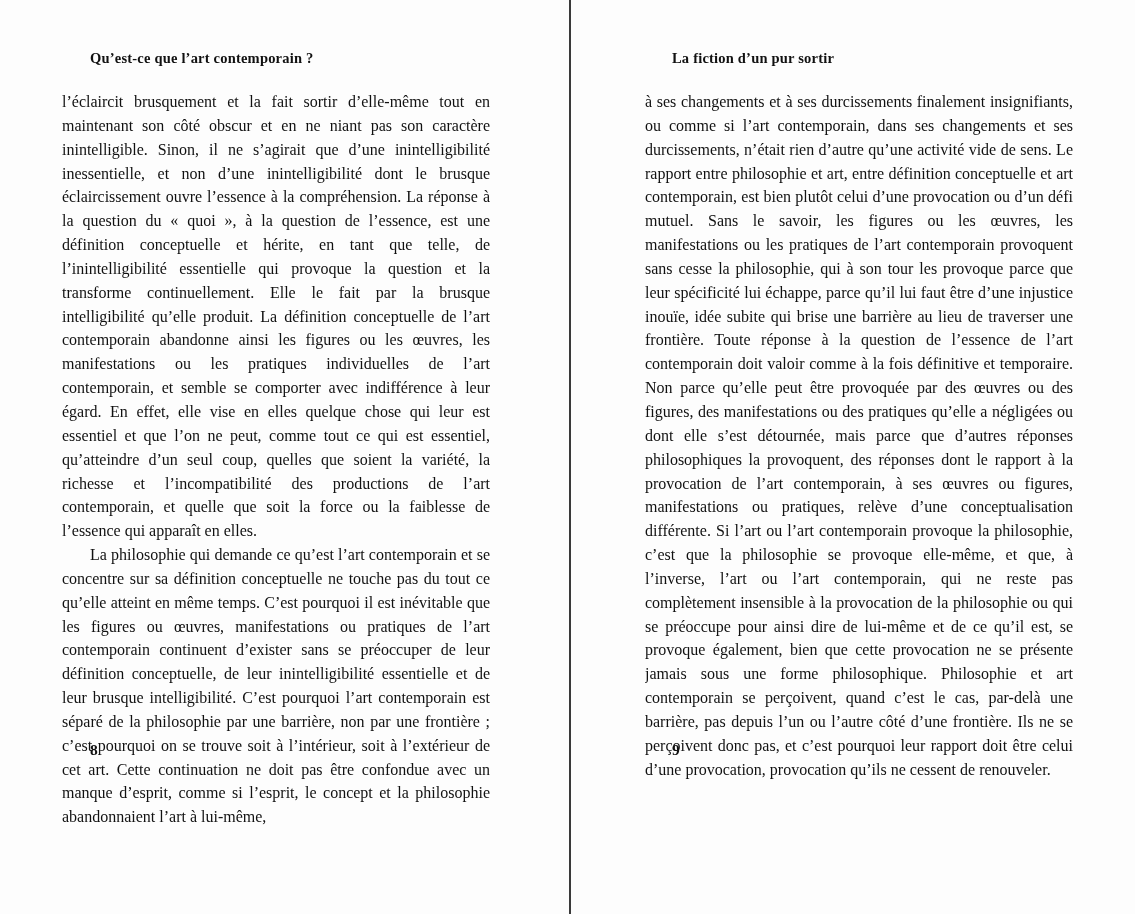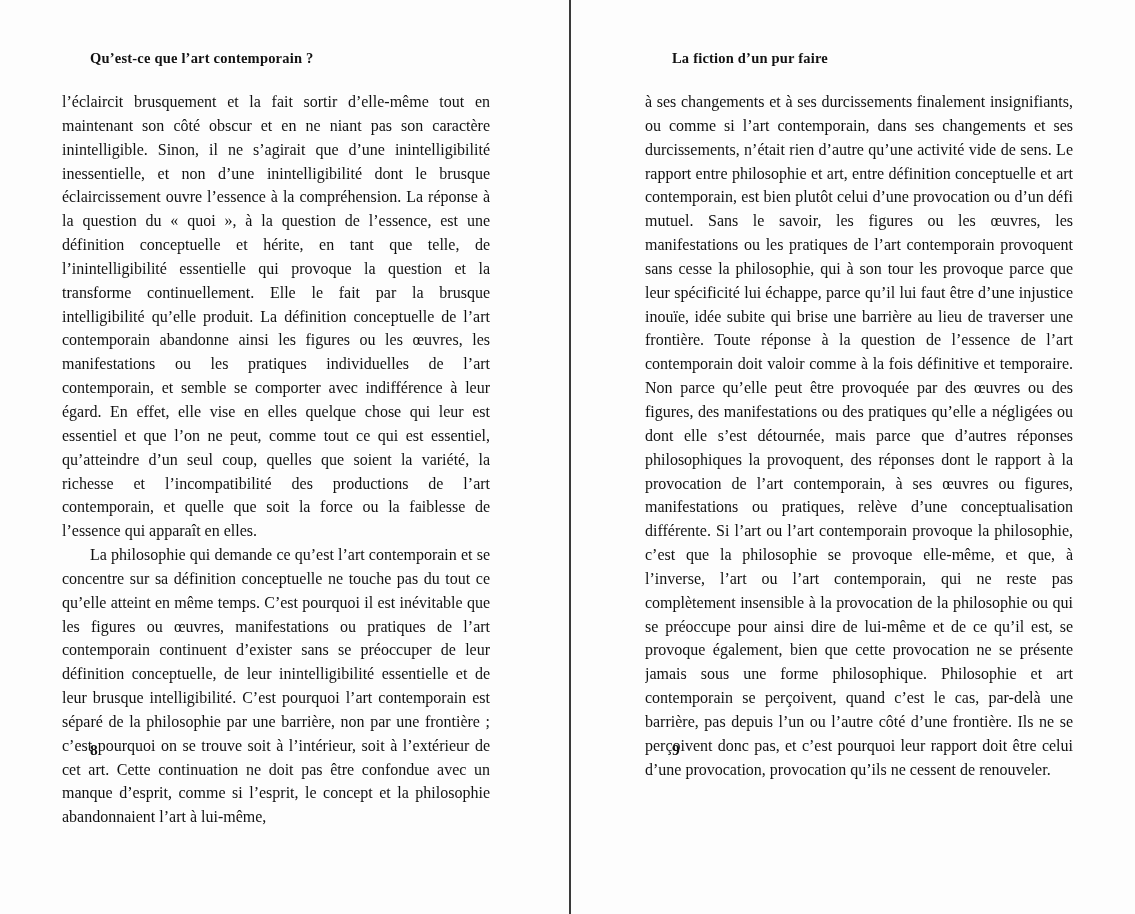--- a/index.html
+++ b/index.html
@@ -86,21 +86,21 @@
       <p>l’éclaircit brusquement et la fait sortir d’elle-même tout en maintenant son côté obscur et en ne niant pas son caractère inintelligible. Sinon, il ne s’agirait que d’une inintelligibilité inessentielle, et non d’une inintelligibilité dont le brusque éclaircissement ouvre l’essence à la compréhension. La réponse à la question du « quoi », à la question de l’essence, est une définition conceptuelle et hérite, en tant que telle, de l’inintelligibilité essentielle qui provoque la question et la transforme continuellement. Elle le fait par la brusque intelligibilité qu’elle produit. La définition conceptuelle de l’art contemporain abandonne ainsi les figures ou les œuvres, les manifestations ou les pratiques individuelles de l’art contemporain, et semble se comporter avec indifférence à leur égard. En effet, elle vise en elles quelque chose qui leur est essentiel et que l’on ne peut, comme tout ce qui est essentiel, qu’atteindre d’un seul coup, quelles que soient la variété, la richesse et l’incompatibilité des productions de l’art contemporain, et quelle que soit la force ou la faiblesse de l’essence qui apparaît en elles.</p>
       <p class="indented">La philosophie qui demande ce qu’est l’art contemporain et se concentre sur sa définition conceptuelle ne touche pas du tout ce qu’elle atteint en même temps. C’est pourquoi il est inévitable que les figures ou œuvres, manifestations ou pratiques de l’art contemporain continuent d’exister sans se préoccuper de leur définition conceptuelle, de leur inintelligibilité essentielle et de leur brusque intelligibilité. C’est pourquoi l’art contemporain est séparé de la philosophie par une barrière, non par une frontière ; c’est pourquoi on se trouve soit à l’intérieur, soit à l’extérieur de cet art. Cette continuation ne doit pas être confondue avec un manque d’esprit, comme si l’esprit, le concept et la philosophie abandonnaient l’art à lui-même,</p>
     </div>
 
     <div class="page-number">8</div>
   </div>
 
   <div class="gutter-line"></div>
 
   <div class="page page-right">
-    <div class="running-head">La fiction d’un pur faire</div>
+    <div class="running-head">La fiction d’un pur sortir</div>
 
     <div class="body-text">
       <p>à ses changements et à ses durcissements finalement insignifiants, ou comme si l’art contemporain, dans ses changements et ses durcissements, n’était rien d’autre qu’une activité vide de sens. Le rapport entre philosophie et art, entre définition conceptuelle et art contemporain, est bien plutôt celui d’une provocation ou d’un défi mutuel. Sans le savoir, les figures ou les œuvres, les manifestations ou les pratiques de l’art contemporain provoquent sans cesse la philosophie, qui à son tour les provoque parce que leur spécificité lui échappe, parce qu’il lui faut être d’une injustice inouïe, idée subite qui brise une barrière au lieu de traverser une frontière. Toute réponse à la question de l’essence de l’art contemporain doit valoir comme à la fois définitive et temporaire. Non parce qu’elle peut être provoquée par des œuvres ou des figures, des manifestations ou des pratiques qu’elle a négligées ou dont elle s’est détournée, mais parce que d’autres réponses philosophiques la provoquent, des réponses dont le rapport à la provocation de l’art contemporain, à ses œuvres ou figures, manifestations ou pratiques, relève d’une conceptualisation différente. Si l’art ou l’art contemporain provoque la philosophie, c’est que la philosophie se provoque elle-même, et que, à l’inverse, l’art ou l’art contemporain, qui ne reste pas complètement insensible à la provocation de la philosophie ou qui se préoccupe pour ainsi dire de lui-même et de ce qu’il est, se provoque également, bien que cette provocation ne se présente jamais sous une forme philosophique. Philosophie et art contemporain se perçoivent, quand c’est le cas, par-delà une barrière, pas depuis l’un ou l’autre côté d’une frontière. Ils ne se perçoivent donc pas, et c’est pourquoi leur rapport doit être celui d’une provocation, provocation qu’ils ne cessent de renouveler.</p>
     </div>
 
     <div class="page-number">9</div>
   </div>
 
 </div>
 

